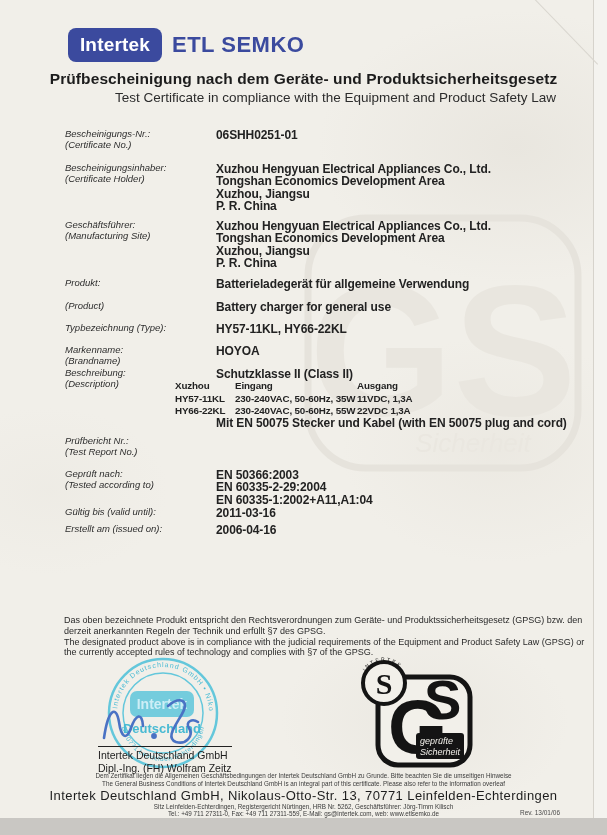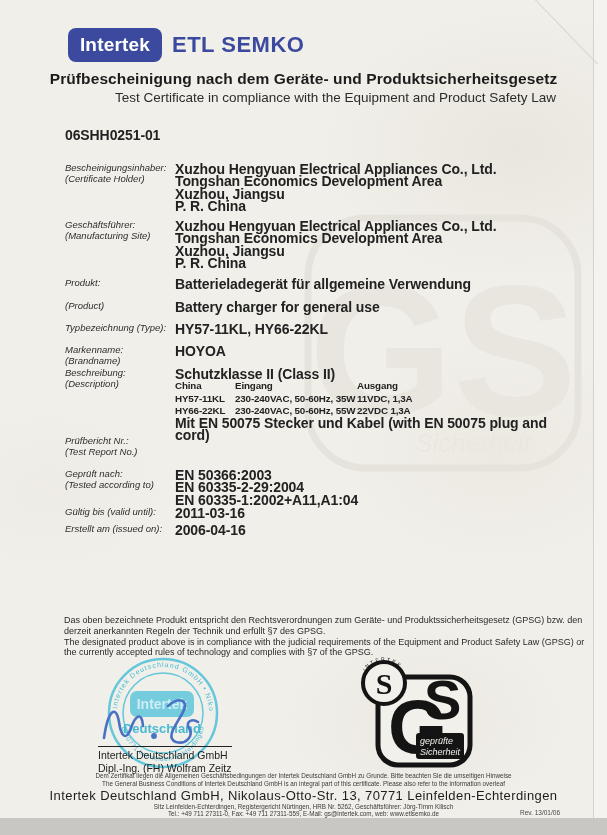--- a/index.html
+++ b/index.html
@@ -28,21 +28,21 @@
     display:flex;align-items:center;justify-content:center;
     color:#fff;font-size:19px;font-weight:bold;letter-spacing:.2px;
   }
   .brand-text{position:absolute;left:172px;top:32px;font-size:22px;font-weight:bold;letter-spacing:.5px;}
   .title-de{position:absolute;left:0;top:70px;width:607px;text-align:center;font-size:15.5px;font-weight:bold;color:#1c1c1c;letter-spacing:.1px;}
   .title-en{position:absolute;left:0;top:90px;width:607px;text-align:center;font-size:13.5px;color:#2c2c2c;padding-left:32px;}
 
   
   .row{position:absolute;left:65px;display:flex;width:510px;}
   .lbl{width:110px;flex:none;font-style:italic;font-size:9.5px;line-height:10.5px;color:#2e2e2e;}
-  .val{font-weight:bold;font-size:14px;line-height:12.4px;color:#222;letter-spacing:-0.1px;}
+  .val{font-weight:bold;font-size:12px;line-height:12.4px;color:#222;letter-spacing:-0.1px;margin-left:41px;}
   .desc-grid{display:grid;grid-template-columns:60px 122px auto;font-weight:bold;font-size:9.8px;line-height:12.2px;color:#222;letter-spacing:-0.15px;}
 
   
   .compliance{position:absolute;left:64px;top:615px;width:528px;font-size:9px;line-height:10.8px;color:#2a2a2a;}
 
   
   .sig-line{position:absolute;left:98px;top:746px;width:134px;border-top:1.5px solid #222;}
   .sig-company{position:absolute;left:98px;top:749px;font-size:10.5px;color:#1d1d1d;}
   .sig-name{position:absolute;left:98px;top:762px;font-size:10.5px;color:#1d1d1d;}
 
@@ -65,20 +65,24 @@
     <text x="175" y="215" font-size="185" font-weight="bold" fill="#e9e6df" text-anchor="middle" font-family="Liberation Sans, sans-serif">GS</text>
     <text x="205" y="252" font-size="26" font-style="italic" fill="#eae7e0" text-anchor="middle" font-family="Liberation Sans, sans-serif">Sicherheit</text>
   </svg>
 
   <div class="logo-box" style="background: rgb(59, 74, 158);">Intertek</div>
   <div class="brand-text" style="color: rgb(59, 74, 158);">ETL SEMKO</div>
   <div class="title-de">Prüfbescheinigung nach dem Geräte- und Produktsicherheitsgesetz</div>
   <div class="title-en">Test Certificate in compliance with the Equipment and Product Safety Law</div>
 
   <div class="row" style="top:129px">
+    <div class="lbl">
+      <div>Bescheinigungs-Nr.:</div>
+      <div>(Certificate No.)</div>
+    </div>
     <div class="val">06SHH0251-01</div>
   </div>
 
   <div class="row" style="top:163px">
     <div class="lbl">
       <div>Bescheinigungsinhaber:</div>
       <div>(Certificate Holder)</div>
     </div>
     <div class="val">
       <div>Xuzhou Hengyuan Electrical Appliances Co., Ltd.</div>
@@ -125,21 +129,21 @@
   </div>
 
   <div class="row" style="top:368px">
     <div class="lbl">
       <div>Beschreibung:</div>
       <div>(Description)</div>
     </div>
     <div>
       <div class="val">Schutzklasse II (Class II)</div>
       <div class="desc-grid">
-        <div>China</div>
+        <div>Xuzhou</div>
         <div>Eingang</div>
         <div>Ausgang</div>
         <div>HY57-11KL</div>
         <div>230-240VAC, 50-60Hz, 35W</div>
         <div>11VDC, 1,3A</div>
         <div>HY66-22KL</div>
         <div>230-240VAC, 50-60Hz, 55W</div>
         <div>22VDC 1,3A</div>
       </div>
       <div class="val">Mit EN 50075 Stecker und Kabel (with EN 50075 plug and cord)</div>

